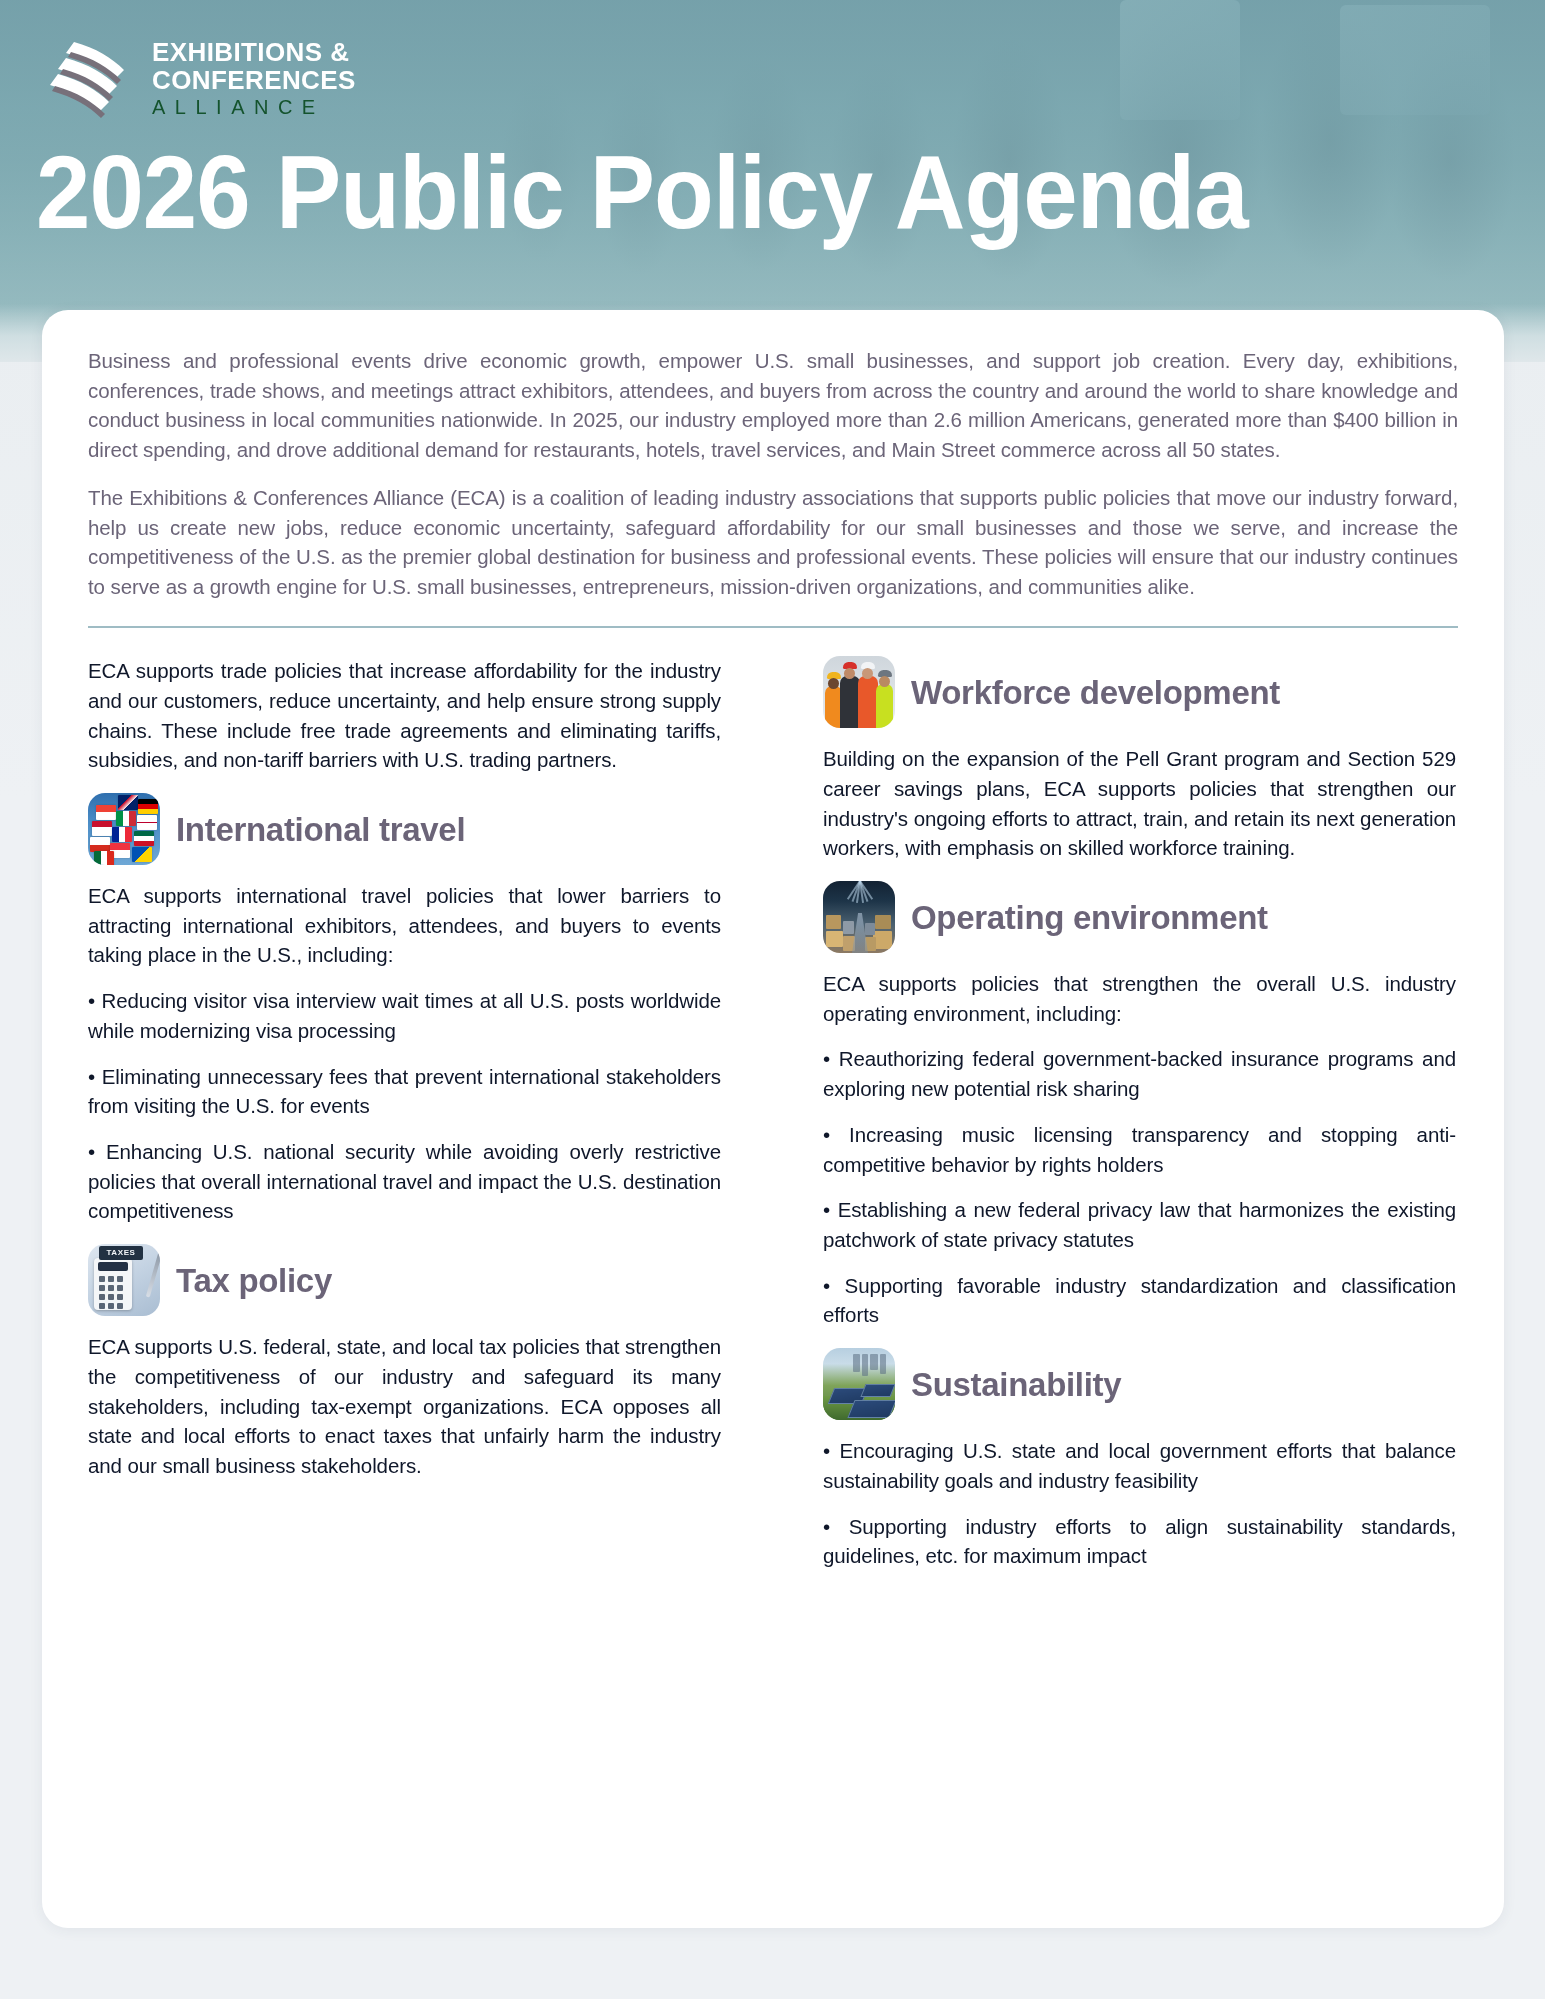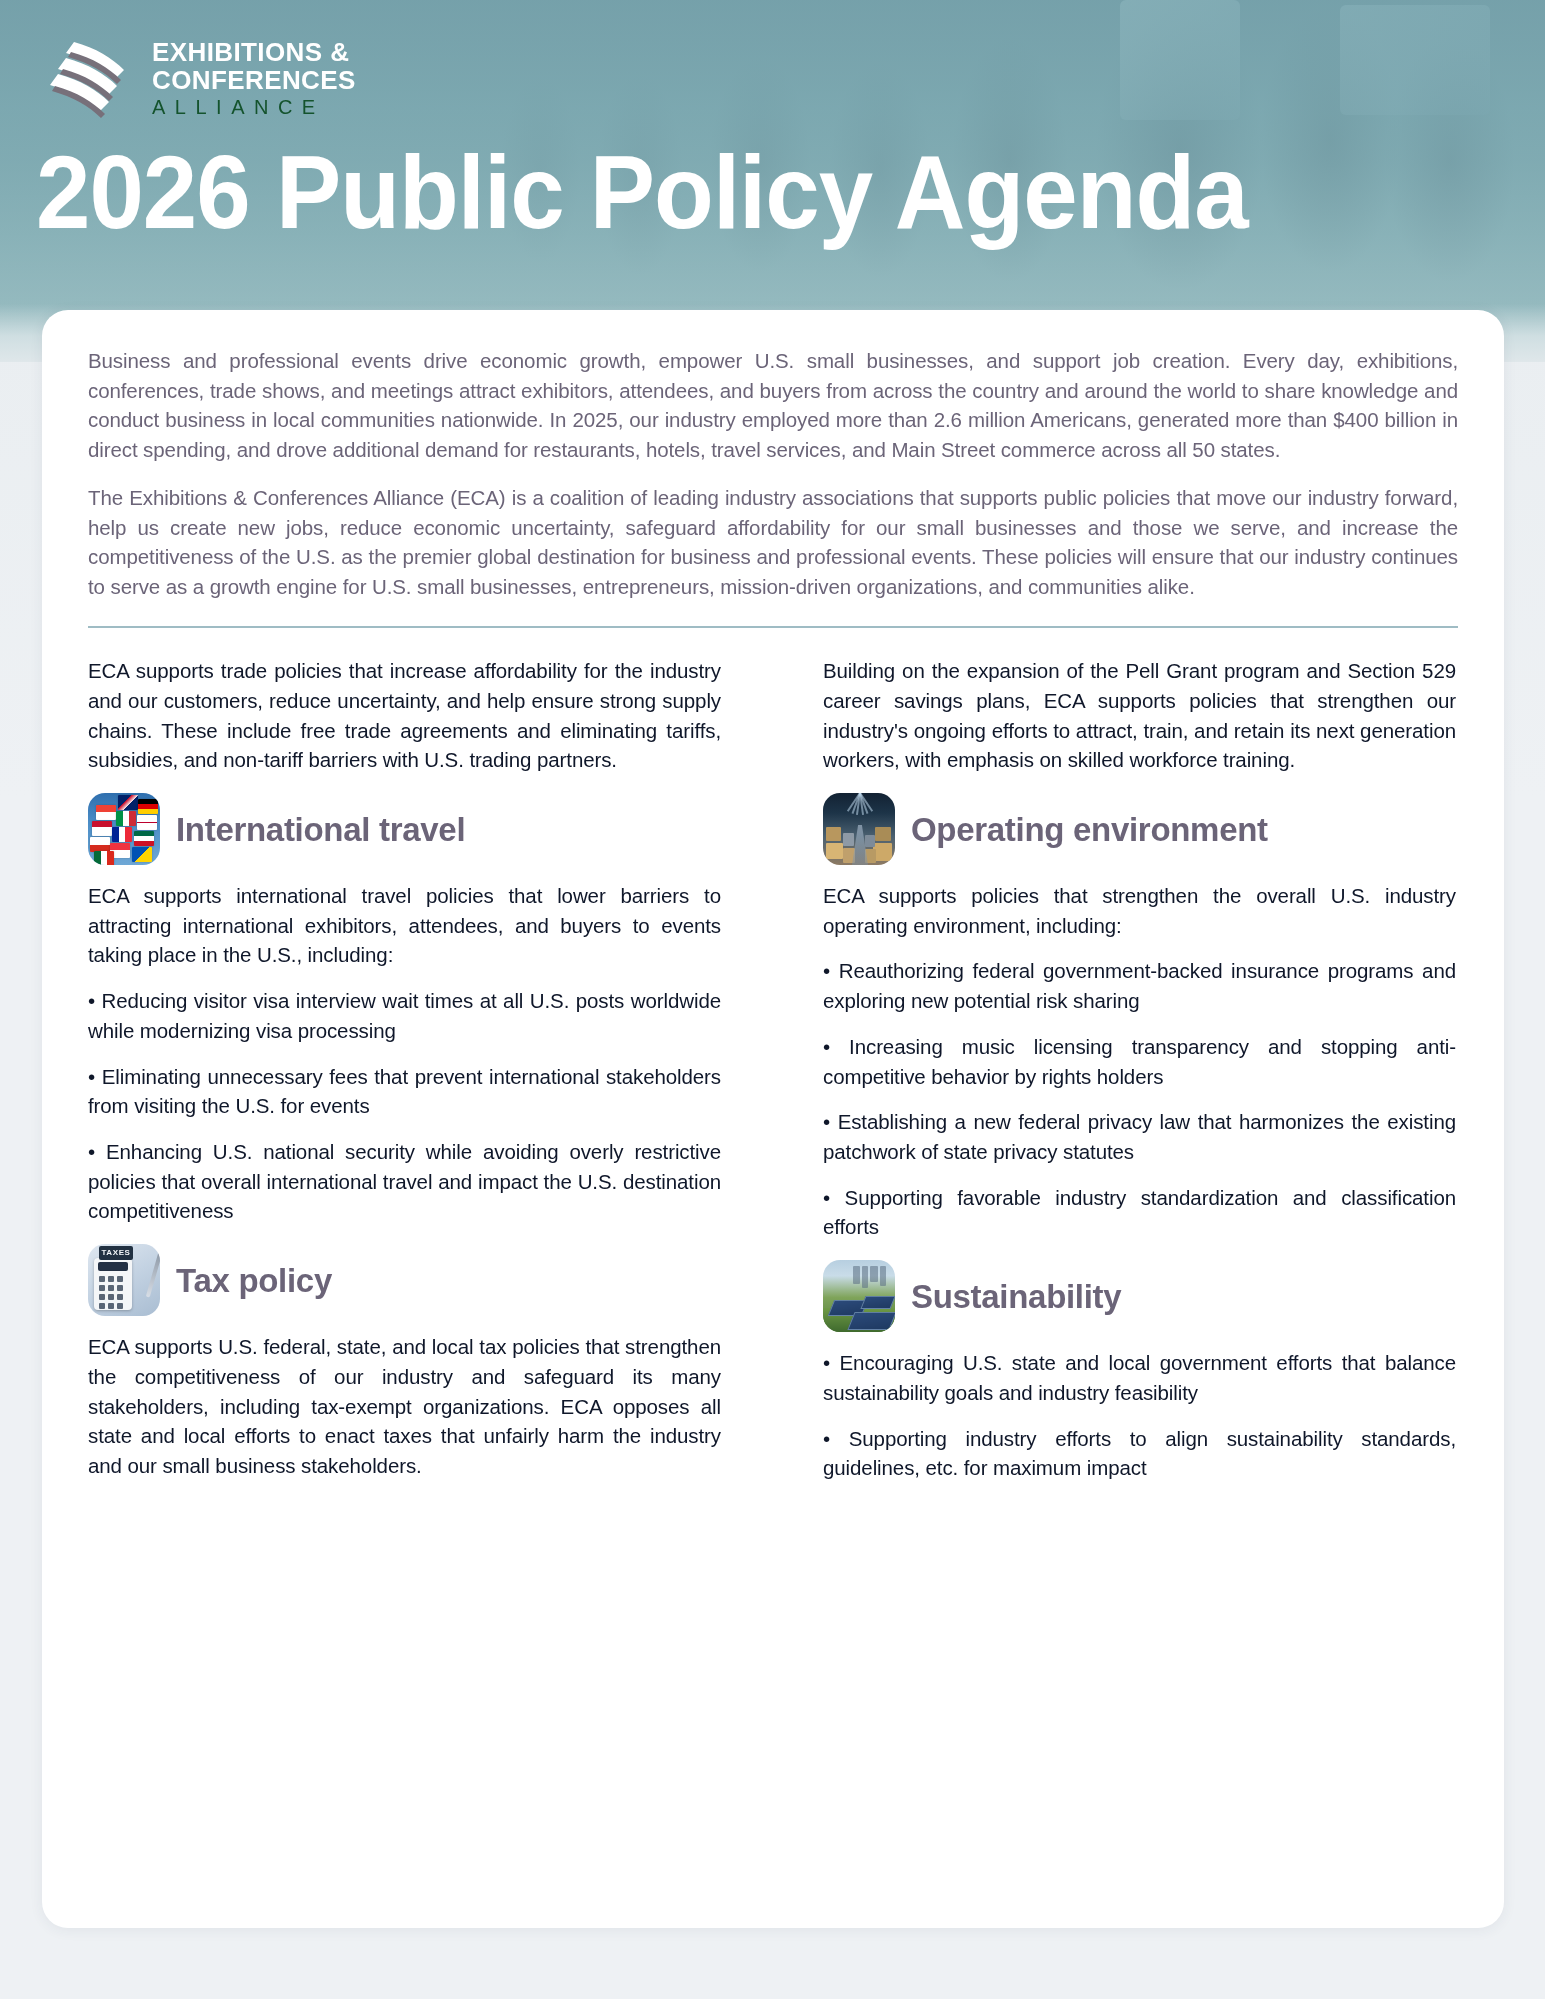--- a/index.html
+++ b/index.html
@@ -289,21 +289,21 @@
   }
   .icon-tax .key {
     position: absolute;
     width: 6px; height: 6px;
     background: #5a6676;
     border-radius: 1px;
   }
   .icon-tax .sign {
     position: absolute;
     left: 11px; top: 2px;
-    width: 34px; height: 14px;
+    width: 44px; height: 14px;
     background: #223142;
     border-radius: 2px;
     color: #f2f5f8;
     font-size: 8px;
     font-weight: 700;
     letter-spacing: 0.6px;
     text-align: center;
     line-height: 14px;
     font-family: "Liberation Sans", sans-serif;
   }
@@ -436,20 +436,37 @@
           <div class="sec-body">
             <p>ECA supports U.S. federal, state, and local tax policies that strengthen the competitiveness of our industry and safeguard its many stakeholders, including tax-exempt organizations. ECA opposes all state and local efforts to enact taxes that unfairly harm the industry and our small business stakeholders.</p>
           </div>
         </div>
 
       </div>
 
       <div class="col">
 
         <div class="section">
+          <div class="sec-head">
+            <div class="sec-icon icon-workers">
+              <div class="w" style="left:2px;width:17px;height:42px;background:#f08a1e;"></div>
+              <div class="hat" style="left:4px;top:16px;background:#f0b41e;"></div>
+              <div class="head" style="left:5px;top:22px;background:#6b4630;"></div>
+              <div class="w" style="left:17px;width:20px;height:52px;background:#2f3238;"></div>
+              <div class="hat" style="left:20px;top:6px;background:#d6302a;"></div>
+              <div class="head" style="left:21px;top:12px;background:#c08b68;"></div>
+              <div class="w" style="left:35px;width:20px;height:52px;background:#e8582a;"></div>
+              <div class="hat" style="left:38px;top:6px;background:#f2f4f6;"></div>
+              <div class="head" style="left:39px;top:12px;background:#c89878;"></div>
+              <div class="w" style="left:53px;width:17px;height:44px;background:#c8e020;"></div>
+              <div class="hat" style="left:55px;top:14px;background:#6d7680;"></div>
+              <div class="head" style="left:56px;top:20px;background:#b98a62;"></div>
+            </div>
+            <div class="sec-title">Workforce development</div>
+          </div>
           <div class="sec-body">
             <p>Building on the expansion of the Pell Grant program and Section 529 career savings plans, ECA supports policies that strengthen our industry's ongoing efforts to attract, train, and retain its next generation workers, with emphasis on skilled workforce training.</p>
           </div>
         </div>
 
         <div class="section">
           <div class="sec-head">
             <div class="sec-icon icon-hall">
               <div class="truss" style="left:36px;height:22px;transform:rotate(-34deg);"></div>
               <div class="truss" style="left:36px;height:22px;transform:rotate(-20deg);"></div>

